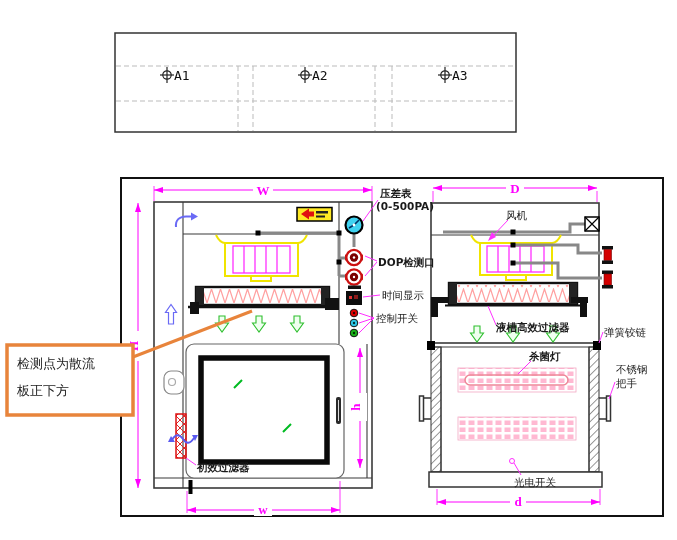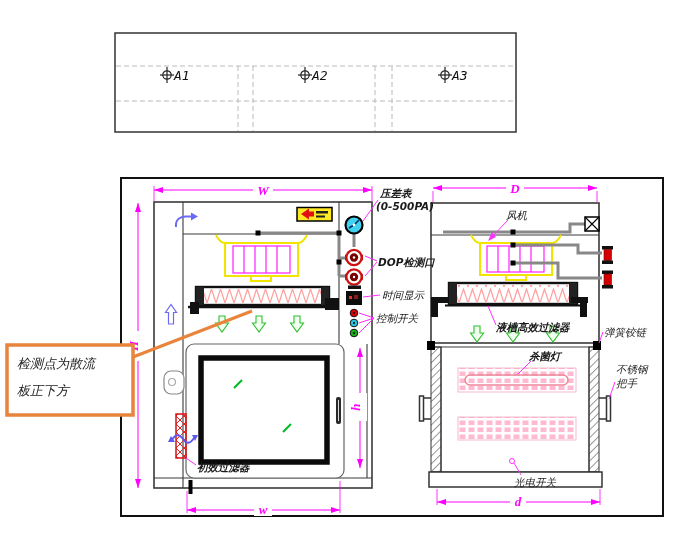--- a/index.html
+++ b/index.html
@@ -1,17 +1,17 @@
 <!DOCTYPE html>
 <html><head>
 <meta charset="utf-8">
 <style>
   html,body{margin:0;padding:0;background:#fff;}
   .page{position:relative;width:677px;height:540px;background:#fff;overflow:hidden;
-        font-family:"DejaVu Sans",sans-serif;font-style:italic;}
+        font-family:"DejaVu Sans",sans-serif;}
   svg text{font-family:"DejaVu Sans",sans-serif;fill:#1a1a1a;}
   svg text.cad{font-family:"DejaVu Sans Mono",monospace;font-size:13px;fill:#111;}
   svg text.dim{font-family:"Liberation Serif",serif;font-size:13px;fill:#ff00ff;font-weight:bold;}
   svg text.lbl{font-size:10.5px;}
   svg text.lblb{font-size:10.5px;font-weight:bold;}
   svg text.callout-t{font-size:13px;fill:#222;}
 </style>
 </head>
 <body>
 

